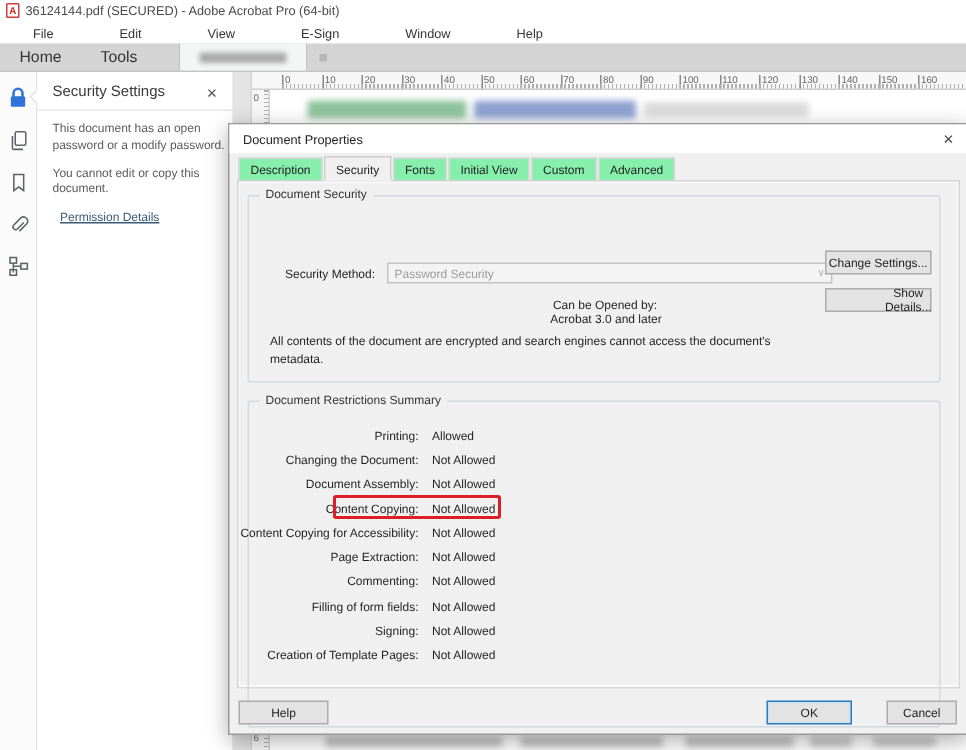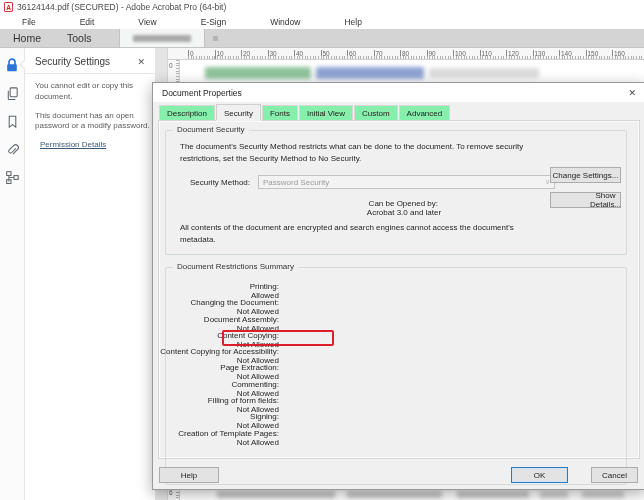--- a/index.html
+++ b/index.html
@@ -66,21 +66,21 @@
   .flabel { width:84px; display:flex; justify-content:flex-end; white-space:nowrap; font-size:8px; color:#1f1f1f; }
   .fvalue { margin-left:16px; font-size:8px; color:#1f1f1f; }
   .dd { margin-left:8px; width:297px; height:14px; background:#f3f3f3; border:1px solid #c3c3c3; display:flex; align-items:center; justify-content:space-between; padding:0 4px; font-size:8px; color:#9b9b9b; }
   .dd .chev { font-size:7px; color:#b5b5b5; }
   .gb-btn { position:absolute; right:5px; width:71px; height:16px; background:#e3e3e3; border:1px solid #acacac; font-size:8px; color:#222; display:flex; align-items:center; justify-content:center; }
   .btn-change { top:36px; }
   .btn-details { top:61px;padding-left:40px; }
   .note { position:absolute; top:91px; left:14px; width:370px; font-size:8px; color:#1f1f1f; line-height:1.5; }
 
   .rows { position:absolute; top:14px; left:-13px; }
-  .rrow { display:flex; align-items:flex-end; height:16.3px; position:relative; font-size:8px; color:#1f1f1f;flex-direction:column; }
+  .rrow { display:flex; align-items:center; height:16.3px; position:relative; font-size:8px; color:#1f1f1f; }
   .rlabel { width:126px; display:flex; justify-content:flex-end; white-space:nowrap; }
   .rvalue { margin-left:9px; white-space:nowrap; }
   .hlbox { position:absolute; left:69px; top:-1px; width:112px; height:16px; border:2px solid #dc1f26; border-radius:2px; pointer-events:none; }
 
   .dlg-btn { position:absolute; bottom:6px; height:16px; background:#e3e3e3; border:1px solid #acacac; font-size:8px; color:#222; display:flex; align-items:center; justify-content:center; }
   #btn-help { left:6px; width:60px; }
   #btn-ok { left:358px; width:57px; border:1px solid #2a7bc0; box-shadow:inset 0 0 0 1px #cfe3f3; }
   #btn-cancel { left:438px; width:47px; }
 
   svg { display:block; }
@@ -146,22 +146,22 @@
       </svg>
     </div>
   </div>
 
   <div id="panel">
     <div class="panel-head">
       <span class="panel-title">Security Settings</span>
       <span class="panel-x">✕</span>
     </div>
     <div class="panel-body">
+      <p>This document has an open password or a modify password.</p>
       <p>You cannot edit or copy this document.</p>
-      <p>This document has an open password or a modify password.</p>
       <a class="perm-link">Permission Details</a>
     </div>
   </div>
 
   <div id="docarea">
     <div id="gutter"></div>
     <div id="hruler">
         <div class="htick" style="left: 20px;">0</div>
         <div class="htick" style="left: 46.5px;">10</div>
         <div class="htick" style="left: 73px;">20</div>
@@ -206,21 +206,20 @@
         <div class="dtab active">Security</div>
         <div class="dtab">Fonts</div>
         <div class="dtab">Initial View</div>
         <div class="dtab">Custom</div>
         <div class="dtab">Advanced</div>
       </div>
     <div class="dlg-page">
 
       <div class="groupbox" id="gb-security">
         <span class="gb-legend">Document Security</span>
-        <div class="intro">The document's Security Method restricts what can be done to the document. To remove security restrictions, set the Security Method to No Security.</div>
 
         <div class="fieldrow frow-sm">
           <span class="flabel">Security Method:</span>
           <div class="dd">
             <span>Password Security</span>
             <span class="chev">∨</span>
           </div>
         </div>
         <button class="gb-btn btn-change">Change Settings...</button>
 

